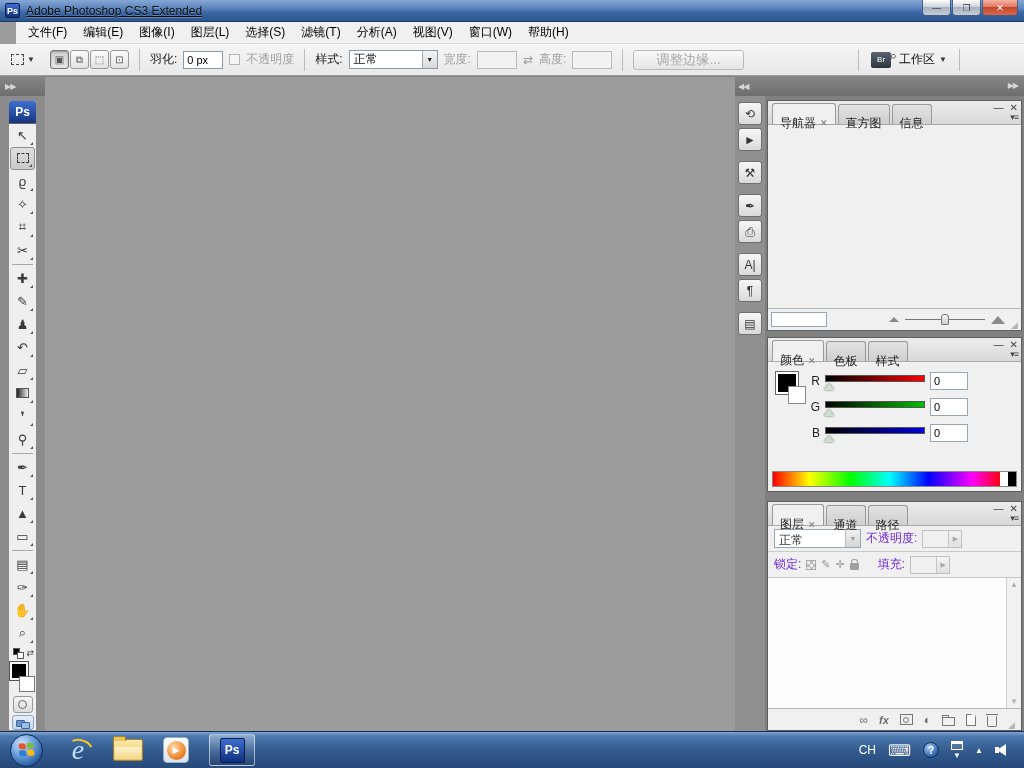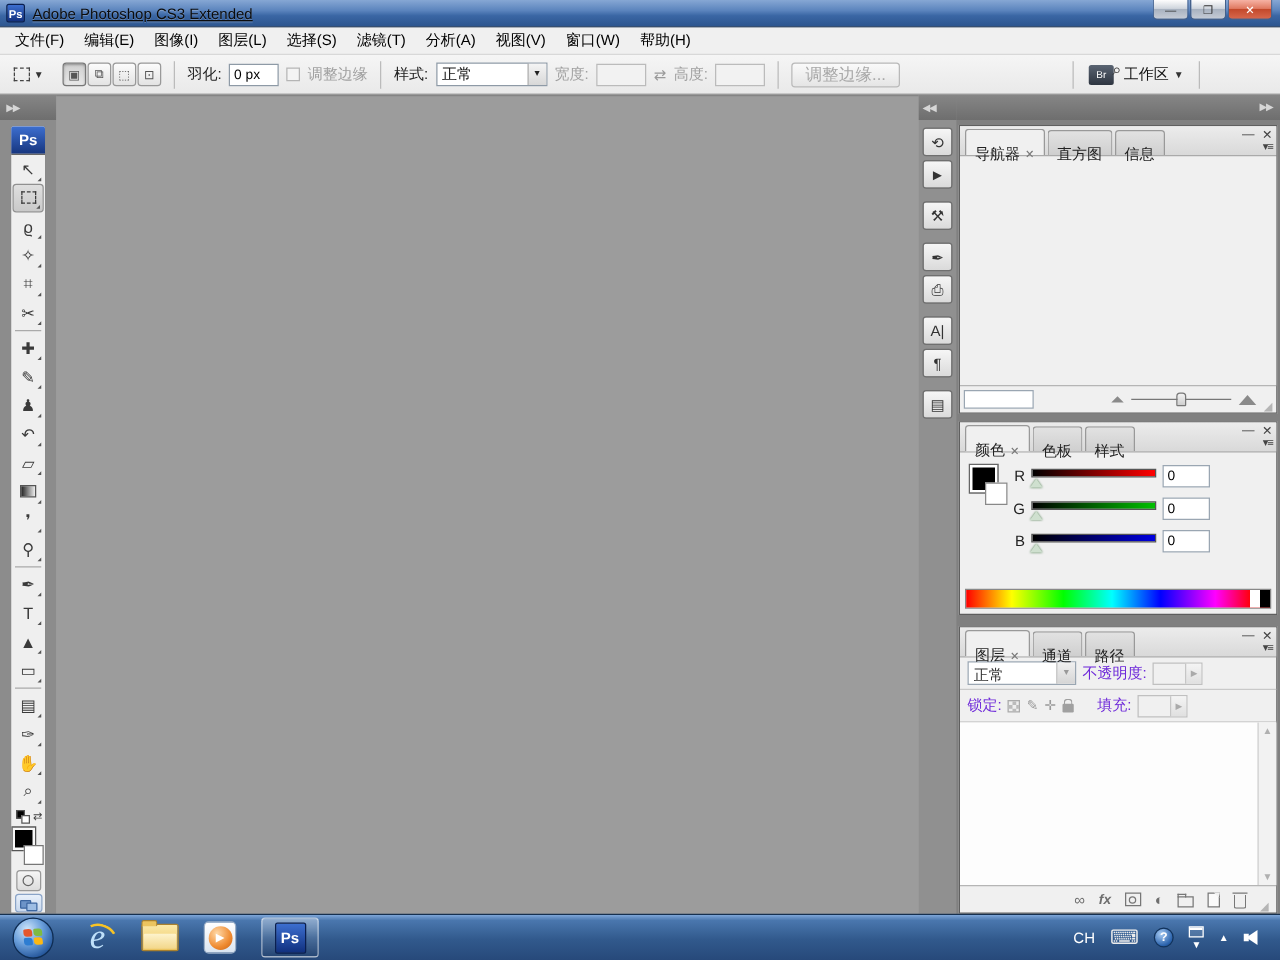--- a/index.html
+++ b/index.html
@@ -15,21 +15,21 @@
     color:#fff; font-size:9px; font-weight:bold; display:flex; align-items:center; justify-content:center;
     border:1px solid #0a1f50; border-radius:2px; margin-right:6px; }
   .title-text { color:#0c0c0c; text-shadow:0 1px 0 rgba(255,255,255,.25); font-size:12px;text-decoration:underline; }
   .win-controls { position:absolute; right:6px; top:0; display:flex; gap:1px; }
   .win-btn { width:29px; height:16px; border:1px solid #44608a; border-top:none;
     border-radius:0 0 4px 4px; background:linear-gradient(#fdfdfd,#cfd5dd 45%,#a8b2c0 50%,#c6ccd6);
     display:flex; align-items:center; justify-content:center; font-size:9px; color:#333; }
   .win-btn.close { background:linear-gradient(#f6b2a4,#e07a62 45%,#c3492c 50%,#d8684c); color:#fff; width:36px; }
 
   
-  .menubar { position:absolute; top:22px; left:0; right:0; height:22px; background:#f0f0f0;
+  .menubar { position:absolute; top:22px; left:16px; right:0; height:22px; background:#f0f0f0;
     border-bottom:1px solid #d8d8d8; display:flex; align-items:center; padding-left:4px; }
   .menu-item { padding:3px 8px; color:#000; }
 
   
   .optionsbar { position:absolute; top:44px; left:0; right:0; height:32px;
     background:linear-gradient(#f5f5f5,#e9e9e9); border-bottom:1px solid #9a9a9a;
     display:flex; align-items:center; padding-left:8px; gap:6px; }
   .opt-sep { width:1px; height:22px; background:#bbb; margin:0 4px; }
   .tool-preset { display:flex; align-items:center; gap:3px; padding:2px 3px; }
   .marquee-glyph { width:13px; height:11px; border:1px dashed #444; display:inline-block; }
@@ -43,21 +43,21 @@
   .opt-label.dis { color:#a0a0a0; }
   .opt-input { width:40px; height:18px; border:1px solid #8e9aa6; background:#fff; font-size:11px;
     padding:1px 3px; font-family:"Liberation Sans", sans-serif; }
   .opt-input:disabled { background:#f2f2f2; border-color:#bbb; }
   .cb { width:11px; height:11px; border:1px solid #b5b5b5; background:#f4f4f4; display:inline-block; }
   .sel-box { display:flex; align-items:center; height:19px; border:1px solid #8e9aa6; background:#fff; }
   .sel-text { width:72px; padding:0 4px; }
   .sel-btn { width:15px; height:100%; background:linear-gradient(#f4f4f4,#d8d8d8); border-left:1px solid #aaa;
     display:flex; align-items:center; justify-content:center; font-size:7px; color:#222; }
   .swap-icon { color:#9a9a9a; font-size:12px; }
-  .refine-btn { height:20px; padding:0 10px; border:1px solid #b9b9b9; border-radius:3px;
+  .refine-btn { height:20px; padding:0 22px; border:1px solid #b9b9b9; border-radius:3px;
     background:linear-gradient(#fafafa,#e5e5e5); color:#a8a8a8; }
   .opt-right { margin-left:auto; display:flex; align-items:center; gap:8px; padding-right:60px; }
   .br-icon { position:relative; width:20px; height:16px; background:linear-gradient(#5a6472,#2e3540);
     border-radius:2px; color:#fff; font-size:8px; display:flex; align-items:center; justify-content:center; }
   .br-icon::after { content:"⌕"; position:absolute; right:-6px; top:-4px; color:#333; font-size:13px; }
   .workspace { display:flex; align-items:center; gap:4px; font-size:12px; }
 
   
   .main { position:absolute; top:76px; left:0; right:0; height:655px; display:flex; }
   .dock-header { height:20px; background:linear-gradient(#868686,#6e6e6e); color:#d6d6d6;
@@ -272,21 +272,21 @@
 
     <div class="mode-btn selected">▣</div>
         <div class="mode-btn">⧉</div>
         <div class="mode-btn">⬚</div>
         <div class="mode-btn">⊡</div>
       </div>
     <div class="opt-sep"></div>
     <span class="opt-label">羽化:</span>
     <input class="opt-input" value="0 px" style="">
     <span class="cb"></span>
-    <span class="opt-label dis">调整边缘</span>
+    <span class="opt-label dis">不透明度</span>
     <div class="opt-sep"></div>
     <span class="opt-label">样式:</span>
     <div class="sel-box">
       <span class="sel-text">正常</span>
       <span class="sel-btn">▼</span>
     </div>
     <span class="opt-label dis">宽度:</span>
     <input class="opt-input" disabled="" value="" style="">
     <span class="swap-icon">⇄</span>
     <span class="opt-label dis">高度:</span>

